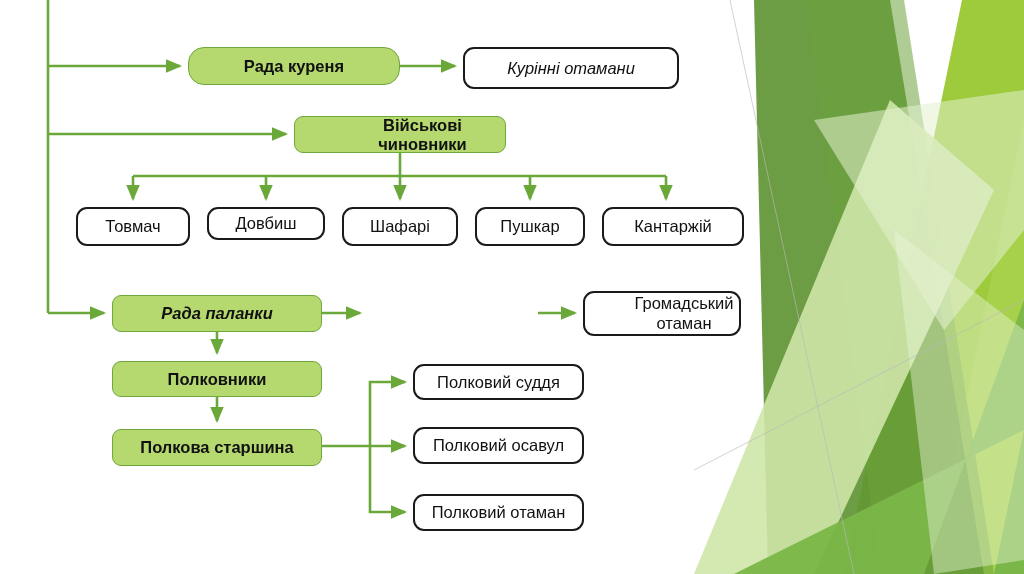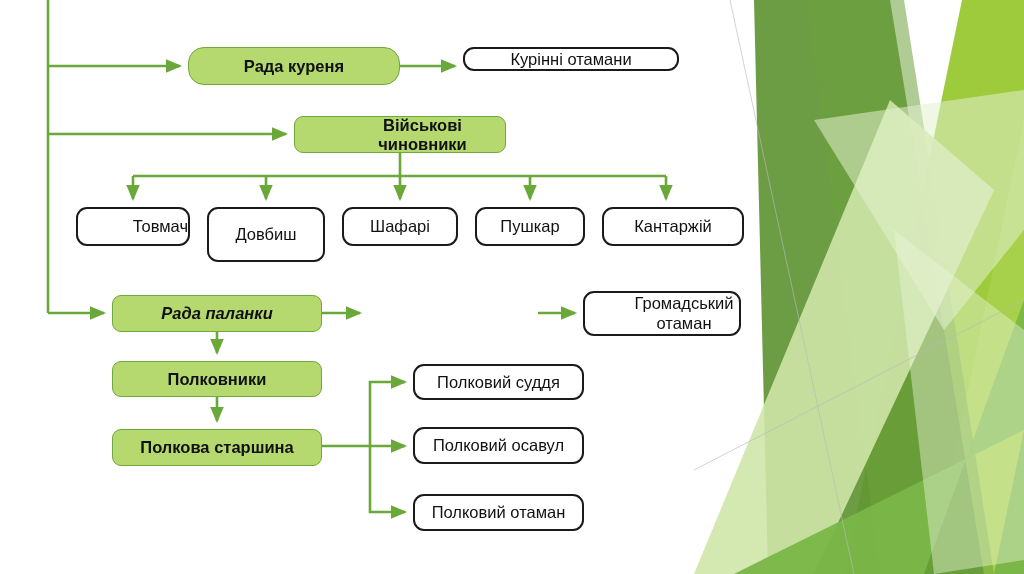--- a/index.html
+++ b/index.html
@@ -115,33 +115,33 @@
       <path d="M322,446 L405,446" marker-end="url(#arw)"></path>
       <path d="M370,446 L370,382 L405,382" marker-end="url(#arw)"></path>
       <path d="M370,446 L370,512 L405,512" marker-end="url(#arw)"></path>
     </g>
   </svg>
 
   <div class="node node-green" style="left:188px; top:47px; width:212px; height:38px;border-radius:16px;">
     <span>Рада куреня</span>
   </div>
 
-  <div class="node node-white" style="left:463px; top:47px; width:216px; height:24px;">
+  <div class="node node-white" style="left:463px; top:47px; width:216px; height:42px;font-style:italic;">
     <span>Курінні отамани</span>
   </div>
 
   <div class="node node-green" style="left:294px; top:116px; width:212px; height:37px;padding-left:45px;">
     <span>Військові чиновники</span>
   </div>
 
-  <div class="node node-white" style="left:76px; top:207px; width:114px; height:39px;justify-content:flex-end;">
+  <div class="node node-white" style="left:76px; top:207px; width:114px; height:39px;">
     <span>Товмач</span>
   </div>
 
-  <div class="node node-white" style="left:207px; top:207px; width:118px; height:55px;">
+  <div class="node node-white" style="left:207px; top:207px; width:118px; height:33px;">
     <span>Довбиш</span>
   </div>
 
   <div class="node node-white" style="left:342px; top:207px; width:116px; height:39px;">
     <span>Шафарі</span>
   </div>
 
   <div class="node node-white" style="left:475px; top:207px; width:110px; height:39px;">
     <span>Пушкар</span>
   </div>

